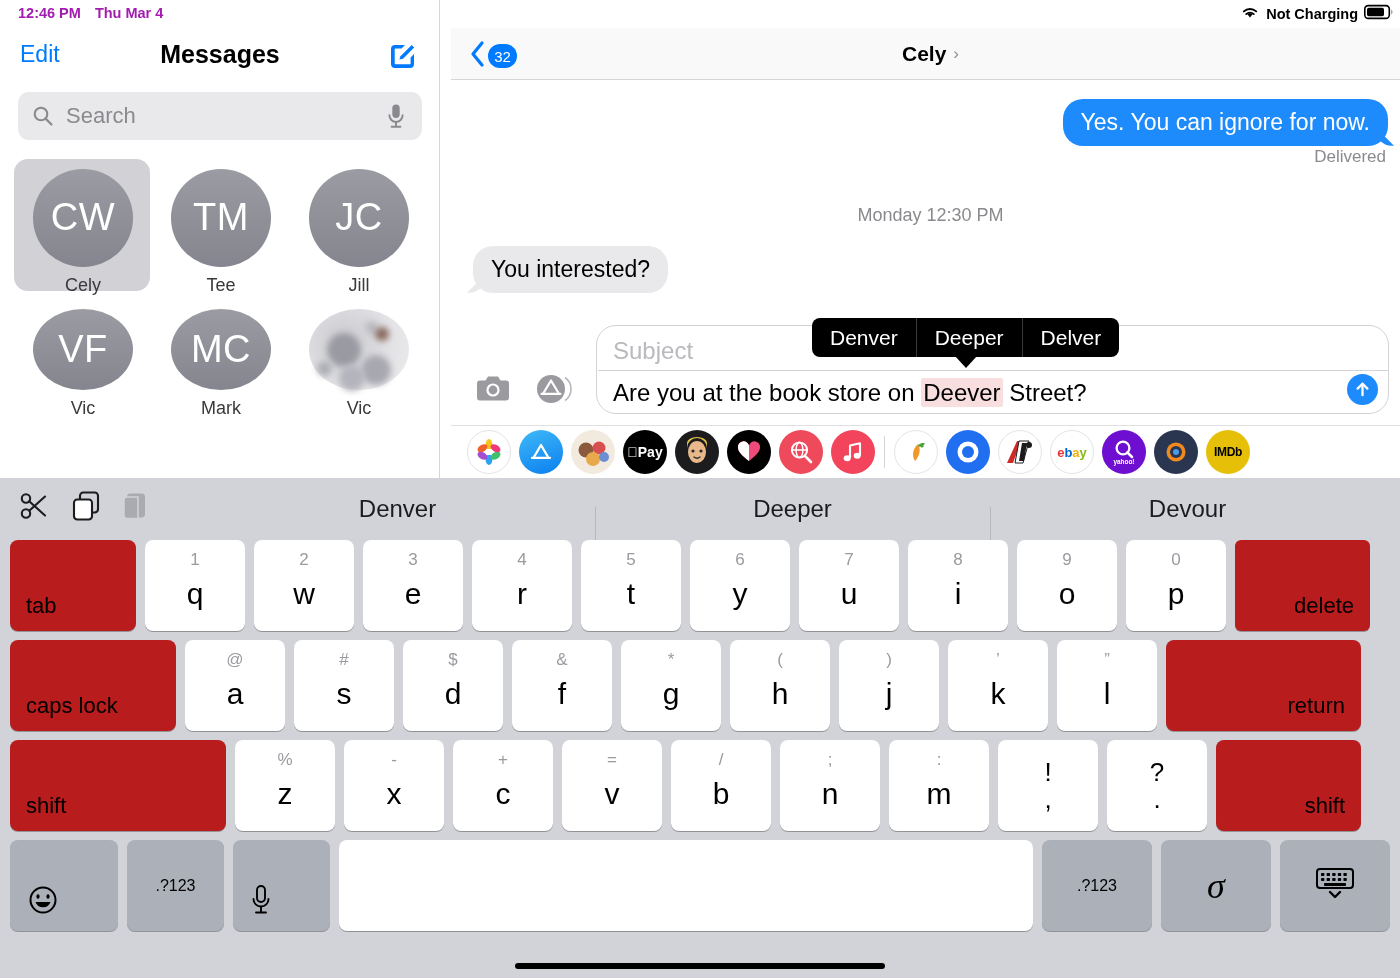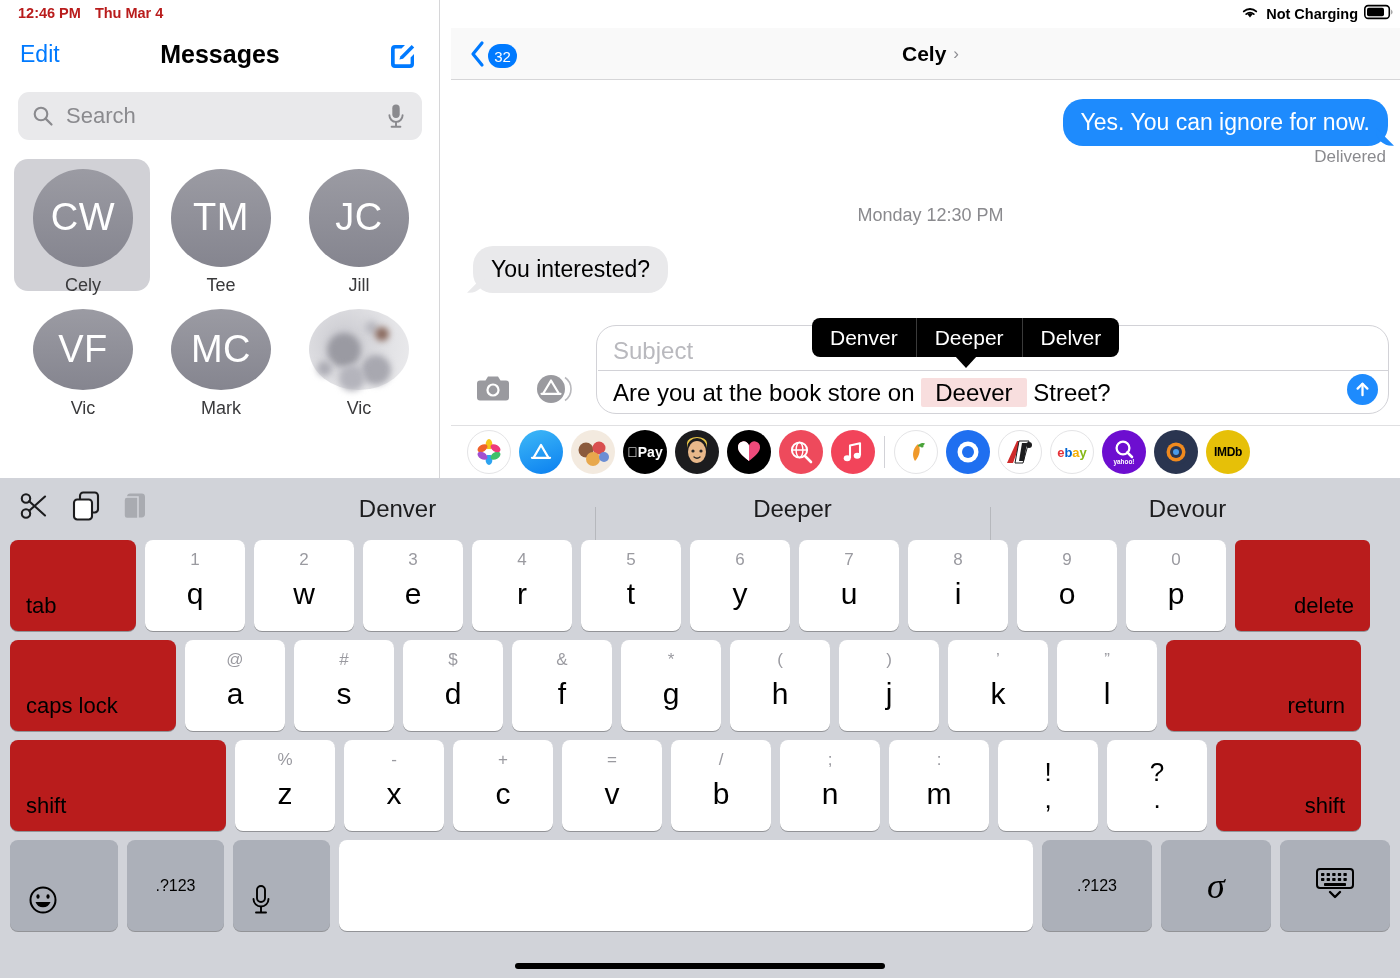--- a/index.html
+++ b/index.html
@@ -18,21 +18,21 @@
     background: #fff;
   }
 
   
   #sidebar {
     position: absolute; left: 0; top: 0; width: 440px; height: 478px;
     background: #ffffff; border-right: 1px solid #d6d6d8;
   }
   #statusbar-left {
     position: absolute; left: 18px; top: 5px;
-    font-size: 14.5px; font-weight: bold; color: #b91c1c;
+    font-size: 14.5px; font-weight: bold; color: #a21caf;
     display: flex; gap: 14px; align-items: center;
   }
   #statusbar-left .sb-date { font-weight: bold; }
   #nav-row {
     position: absolute; left: 0; top: 33px; width: 440px; height: 46px;
   }
   #edit-button {
     position: absolute; left: 20px; top: 8px;
     font-size: 23px; color: #007aff; cursor: pointer;
   }
@@ -164,21 +164,21 @@
   }
   #subject-rule {
     position: absolute; left: 1px; top: 44px; width: 791px; height: 1px;
     background: #d2d2d7;
   }
   #body-field {
     position: absolute; left: 16px; top: 53px;
     font-size: 24px; color: #000; white-space: nowrap;
   }
   #body-field .misspell {
-    background: #f8dede; padding: 1px 14px; border-radius: 2px;
+    background: #f8dede; padding: 1px 2px; border-radius: 2px;
   }
   #send-button {
     position: absolute; right: 10px; top: 48px;
     width: 31px; height: 31px; border-radius: 50%; background: #1e8bfd;
     display: flex; align-items: center; justify-content: center;
     cursor: pointer;
   }
 
   
   #autocorrect-popup {

